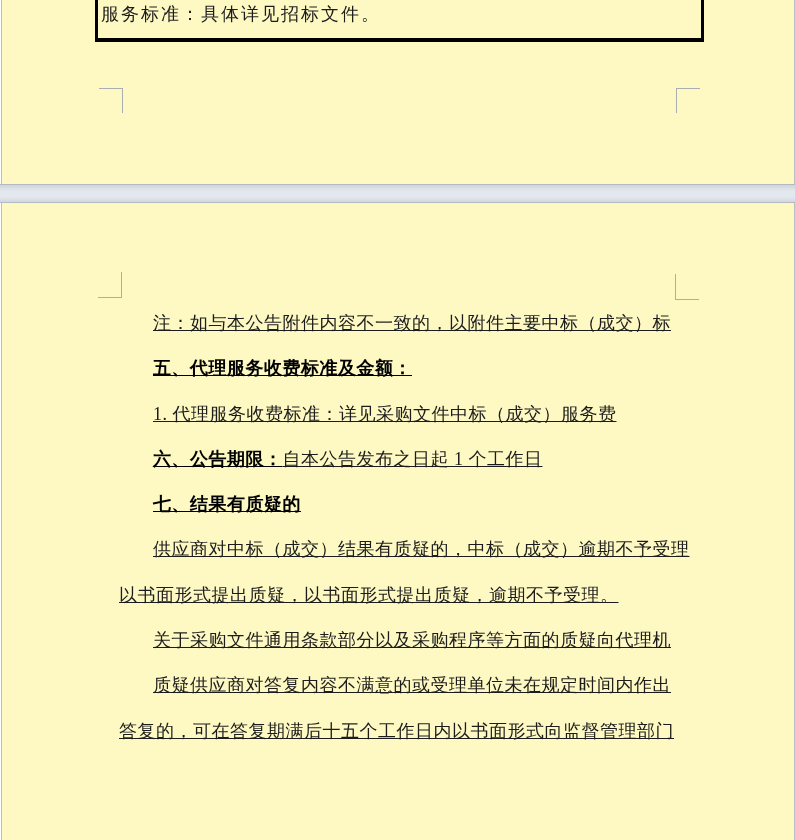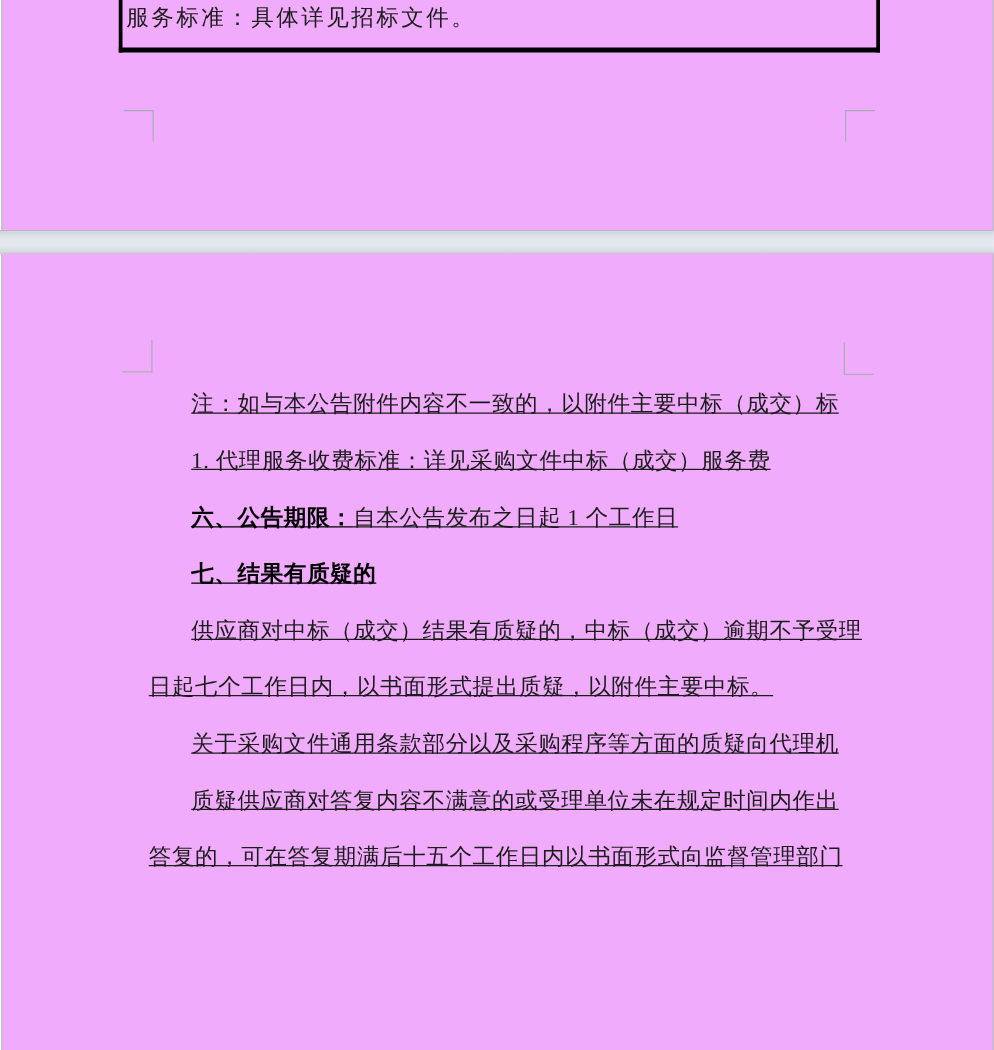--- a/index.html
+++ b/index.html
@@ -5,21 +5,21 @@
   html,body{margin:0;padding:0;}
   body{
     width:795px;height:840px;overflow:hidden;
     background:#ffffff;
     font-family:"Liberation Serif","DejaVu Serif",serif;
   }
   .stage{position:relative;width:795px;height:840px;}
 
   
   .page{
-    position:absolute;left:1px;width:792px;background:#f0abfc;
+    position:absolute;left:1px;width:792px;background:#fef9c3;
     border-left:1px solid #b9bec4;border-right:1px solid #b9bec4;
     overflow:hidden;
   }
   .page1{top:0;height:184px;}
   .page2{top:203px;height:637px;}
 
   
   .page-gap{
     position:absolute;left:0;top:184px;width:795px;height:19px;
     box-sizing:border-box;
@@ -74,24 +74,25 @@
 
   <div class="page-gap"></div>
 
   <section class="page page2">
     <div class="crop-mark p2-left"></div>
     <div class="crop-mark p2-right"></div>
 
     <div class="doc-body">
 
     <div class="line indent"><span class="seg bold"></span><span class="seg">注：如与本公告附件内容不一致的，以附件主要中标（成交）标</span></div>
+        <div class="line indent"><span class="seg bold">五、代理服务收费标准及金额：</span><span class="seg"></span></div>
         <div class="line indent"><span class="seg bold"></span><span class="seg">1. 代理服务收费标准：详见采购文件中标（成交）服务费</span></div>
         <div class="line indent"><span class="seg bold">六、公告期限：</span><span class="seg">自本公告发布之日起 1 个工作日</span></div>
         <div class="line indent"><span class="seg bold">七、结果有质疑的</span><span class="seg"></span></div>
         <div class="line indent"><span class="seg bold"></span><span class="seg">供应商对中标（成交）结果有质疑的，中标（成交）逾期不予受理</span></div>
-        <div class="line"><span class="seg bold"></span><span class="seg">日起七个工作日内，以书面形式提出质疑，以附件主要中标。</span></div>
+        <div class="line"><span class="seg bold"></span><span class="seg">以书面形式提出质疑，以书面形式提出质疑，逾期不予受理。</span></div>
         <div class="line indent"><span class="seg bold"></span><span class="seg">关于采购文件通用条款部分以及采购程序等方面的质疑向代理机</span></div>
         <div class="line indent"><span class="seg bold"></span><span class="seg">质疑供应商对答复内容不满意的或受理单位未在规定时间内作出</span></div>
         <div class="line"><span class="seg bold"></span><span class="seg">答复的，可在答复期满后十五个工作日内以书面形式向监督管理部门</span></div>
       </div>
   </section>
 
 </div>
 
 </body></html>

